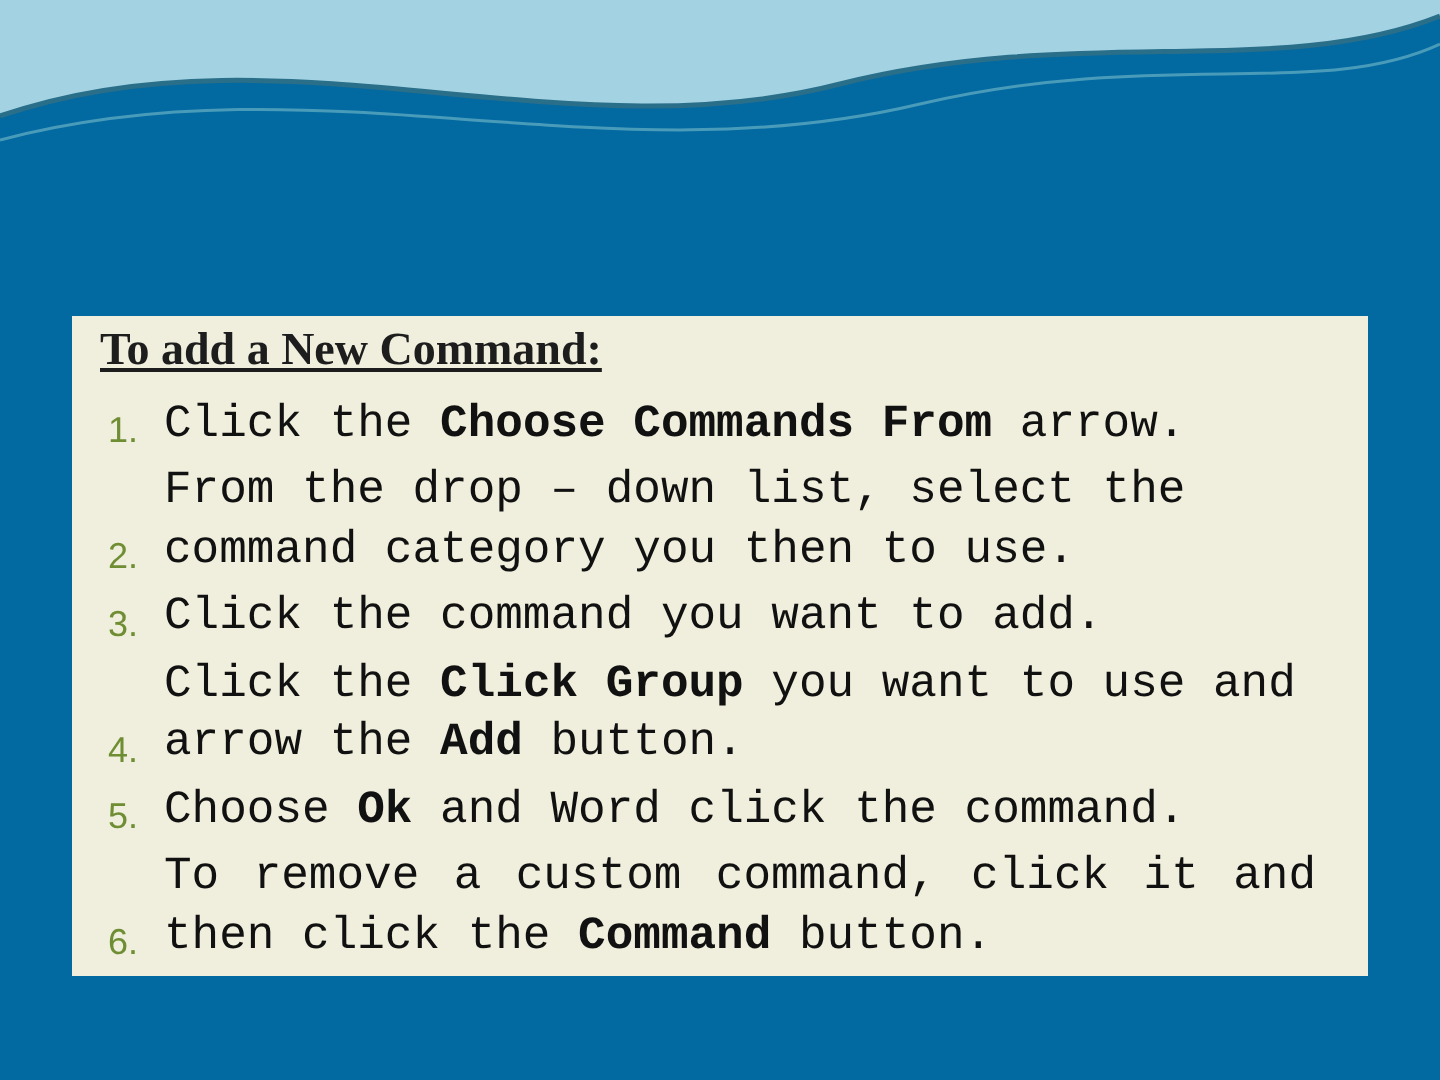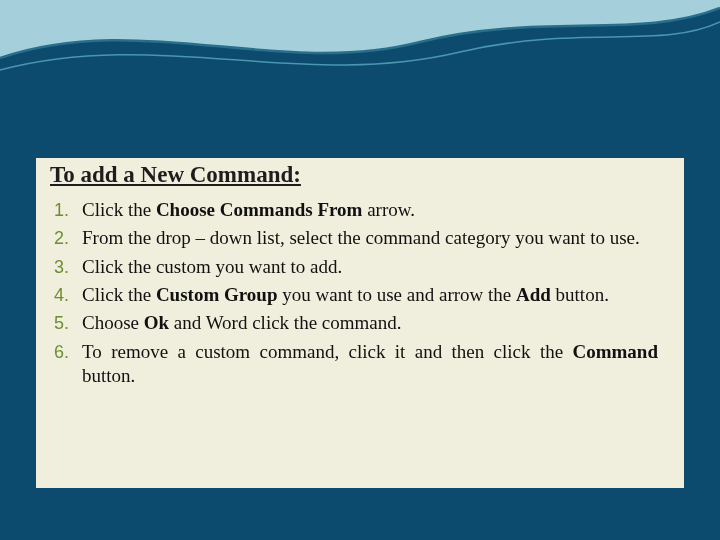--- a/index.html
+++ b/index.html
@@ -1,22 +1,22 @@
 <!DOCTYPE html>
 <html><head>
 <meta charset="utf-8">
 <style>
   html,body{margin:0;padding:0;width:720px;height:540px;overflow:hidden;font-family:Georgia,'Times New Roman',serif;}
-  .slide{position:relative;width:720px;height:540px;background:#0c4a6e;}
+  .slide{position:relative;width:720px;height:540px;background:#0369a1;}
   .wave-top{position:absolute;top:0;left:0;width:720px;height:90px;pointer-events:none;}
   .content-box{position:absolute;left:36px;top:158px;width:648px;height:330px;background:#f0eedc;padding:0;}
   .heading{font-family:Georgia,serif;font-size:23px;font-weight:bold;color:#1d1d1d;margin:0 0 10px 14px;padding-top:4px;}
   .heading u{text-decoration:underline;}
   .steps{margin:6px 26px 0 18px;padding:0;list-style:none;counter-reset:step;}
-  .steps li{counter-increment:step;font-family:Liberation Serif, serif;font-size:19px;color:#111;line-height:1.28;margin-bottom:4px;display:flex;}
+  .steps li{counter-increment:step;font-family:Liberation Mono, monospace;font-size:23px;color:#111;line-height:1.28;margin-bottom:4px;display:flex;align-items:flex-end;}
   .steps li::before{content:counter(step)".";color:#6f8e33;font-family:Arial,sans-serif;font-size:18px;min-width:28px;flex:0 0 28px;padding-top:1px;}
   .steps li .txt{flex:1;}
   .steps li:nth-child(6) .txt{text-align:justify;}
   .b{font-weight:bold;}
 </style>
 </head>
 <body>
 
 <div class="slide">
 
@@ -27,27 +27,27 @@
   </svg>
 
   <div class="content-box">
     <div class="heading"><u>To add a New Command:</u></div>
 
     <ol class="steps">
       <li>
           <span class="txt"><span>Click the </span><span class="b">Choose Commands From </span><span>arrow.</span></span>
         </li>
       <li>
-          <span class="txt">From the drop – down list, select the command category you want to use.</span>
+          <span class="txt">From the drop – down list, select the command category you then to use.</span>
         </li>
       <li>
-          <span class="txt">Click the custom you want to add.</span>
+          <span class="txt">Click the command you want to add.</span>
         </li>
       <li>
-          <span class="txt"><span>Click the </span><span class="b">Custom Group </span><span>you want to use and arrow the </span><span class="b">Add</span><span> button.</span></span>
+          <span class="txt"><span>Click the </span><span class="b">Click Group </span><span>you want to use and arrow the </span><span class="b">Add</span><span> button.</span></span>
         </li>
       <li>
           <span class="txt"><span>Choose </span><span class="b">Ok </span><span>and Word click the command.</span></span>
         </li>
       <li>
           <span class="txt"><span>To remove a custom command, click it and then click the </span><span class="b">Command</span><span> button.</span></span>
         </li>
     </ol>
   </div>
 

